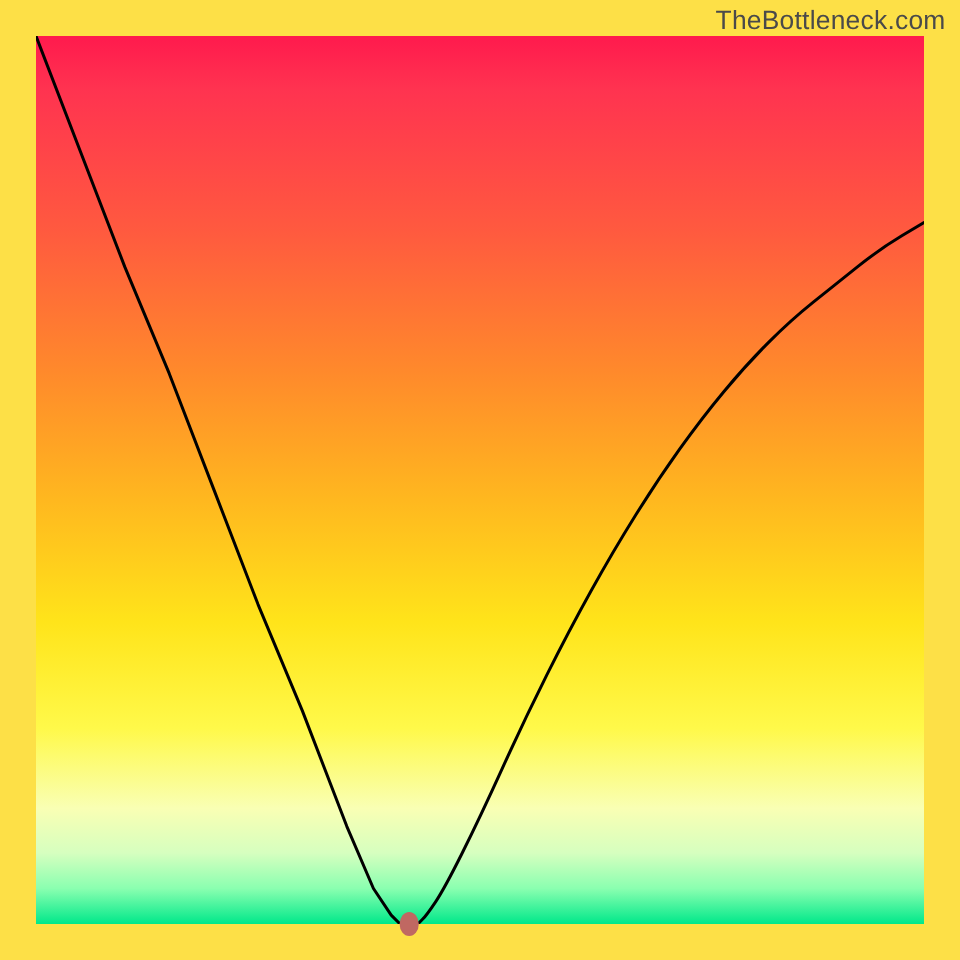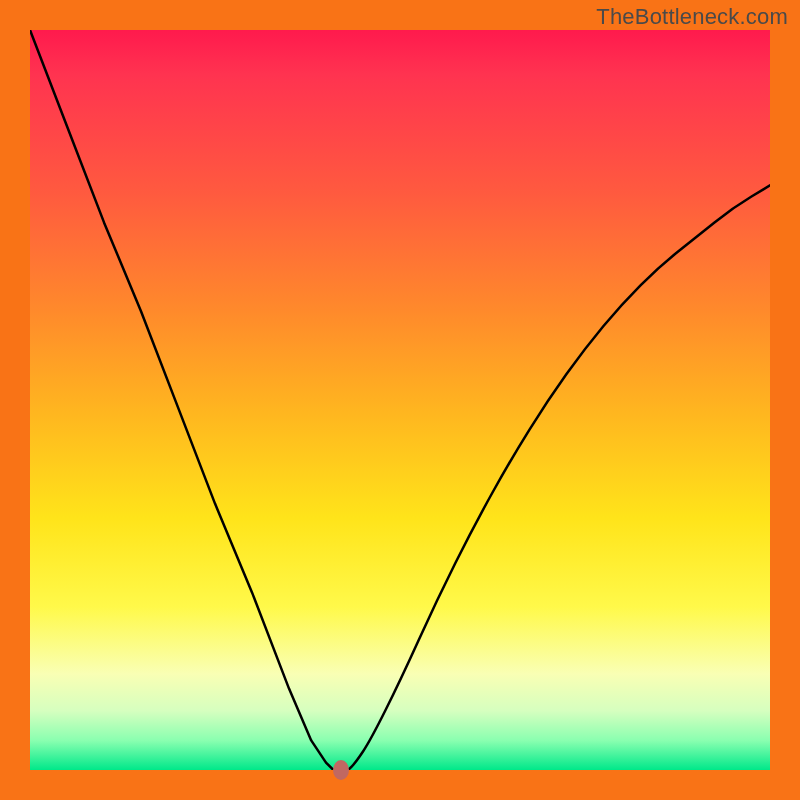--- a/index.html
+++ b/index.html
@@ -6,21 +6,21 @@
     margin: 0;
     padding: 0;
     width: 800px;
     height: 800px;
     overflow: hidden;
     font-family: Arial, Helvetica, sans-serif;
   }
   .frame {
     width: 800px;
     height: 800px;
-    background: #f97316;
+    background: #fde047;
     position: relative;
   }
   .watermark {
     position: absolute;
     top: 4px;
     right: 12px;
     color: #4a4a4a;
     font-size: 22px;
     font-weight: 500;
     z-index: 5;

